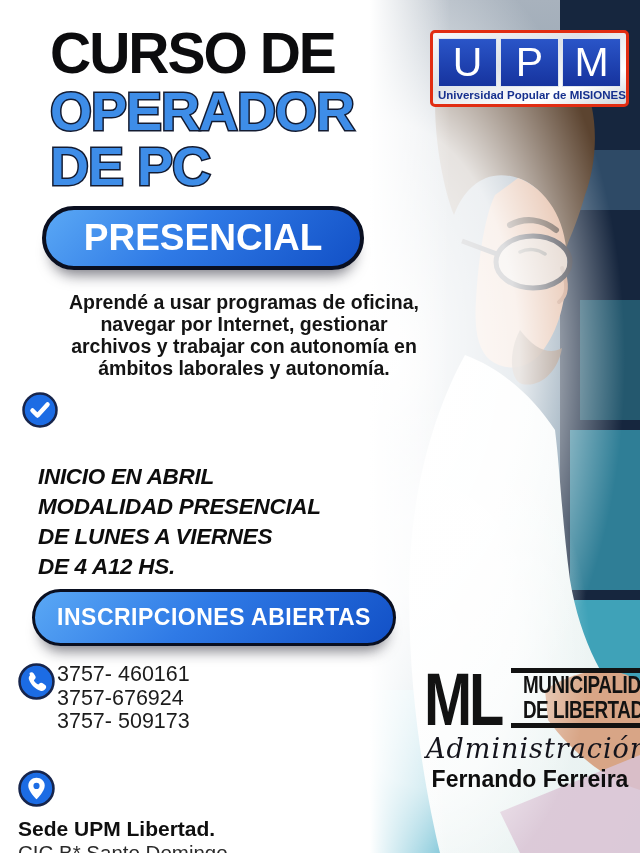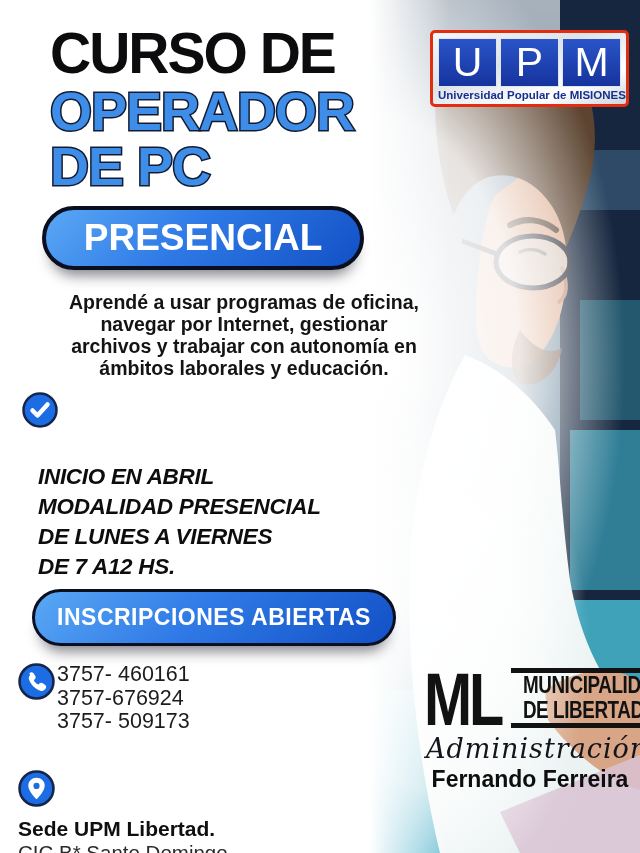--- a/index.html
+++ b/index.html
@@ -157,35 +157,35 @@
     <div class="title-blue">OPERADOR</div>
     <div class="title-blue">DE PC</div>
   </div>
 
   <div class="pill pill-presencial">PRESENCIAL</div>
 
   <div class="description">
     <div>Aprendé a usar programas de oficina,</div>
     <div>navegar por Internet, gestionar</div>
     <div>archivos y trabajar con autonomía en</div>
-    <div>ámbitos laborales y educación.</div>
+    <div>ámbitos laborales y autonomía.</div>
   </div>
 
   <div class="feature">
     <svg class="icon-circle" width="36" height="36" viewBox="0 0 36 36">
       <circle cx="18" cy="18" r="16.5" fill="#1c6ce4" stroke="#17254c" stroke-width="2.5"></circle>
       <path d="M10.5 18.5 L15.5 23.5 L25.5 12.5" fill="none" stroke="#ffffff" stroke-width="4.5" stroke-linecap="round" stroke-linejoin="round"></path>
     </svg>
   </div>
 
   <div class="schedule">
     <div>INICIO EN ABRIL</div>
     <div>MODALIDAD PRESENCIAL</div>
     <div>DE LUNES A VIERNES</div>
-    <div>DE 7 A12 HS.</div>
+    <div>DE 4 A12 HS.</div>
   </div>
 
   <div class="pill pill-cta">INSCRIPCIONES ABIERTAS</div>
 
   <div class="phones">
     <svg class="icon-circle" width="37" height="37" viewBox="0 0 36 36">
       <circle cx="18" cy="18" r="16.5" fill="#1c6ce4" stroke="#17254c" stroke-width="2.5"></circle>
       <path d="M11.2 9.8 c1.2-1.2 3-1.1 3.9 0.2 l1.6 2.3 c0.8 1.1 0.6 2.6-0.4 3.5 l-0.9 0.9 c0.9 1.9 2.4 3.4 4.3 4.3 l0.9-0.9 c0.9-1 2.4-1.2 3.5-0.4 l2.3 1.6 c1.3 0.9 1.4 2.7 0.2 3.9 l-1 1 c-1 1-2.5 1.4-3.8 0.9 c-5.1-1.9-9.2-6-11.1-11.1 c-0.5-1.3-0.1-2.8 0.9-3.8 Z" fill="#ffffff"></path>
     </svg>
     <div class="phones-list">

